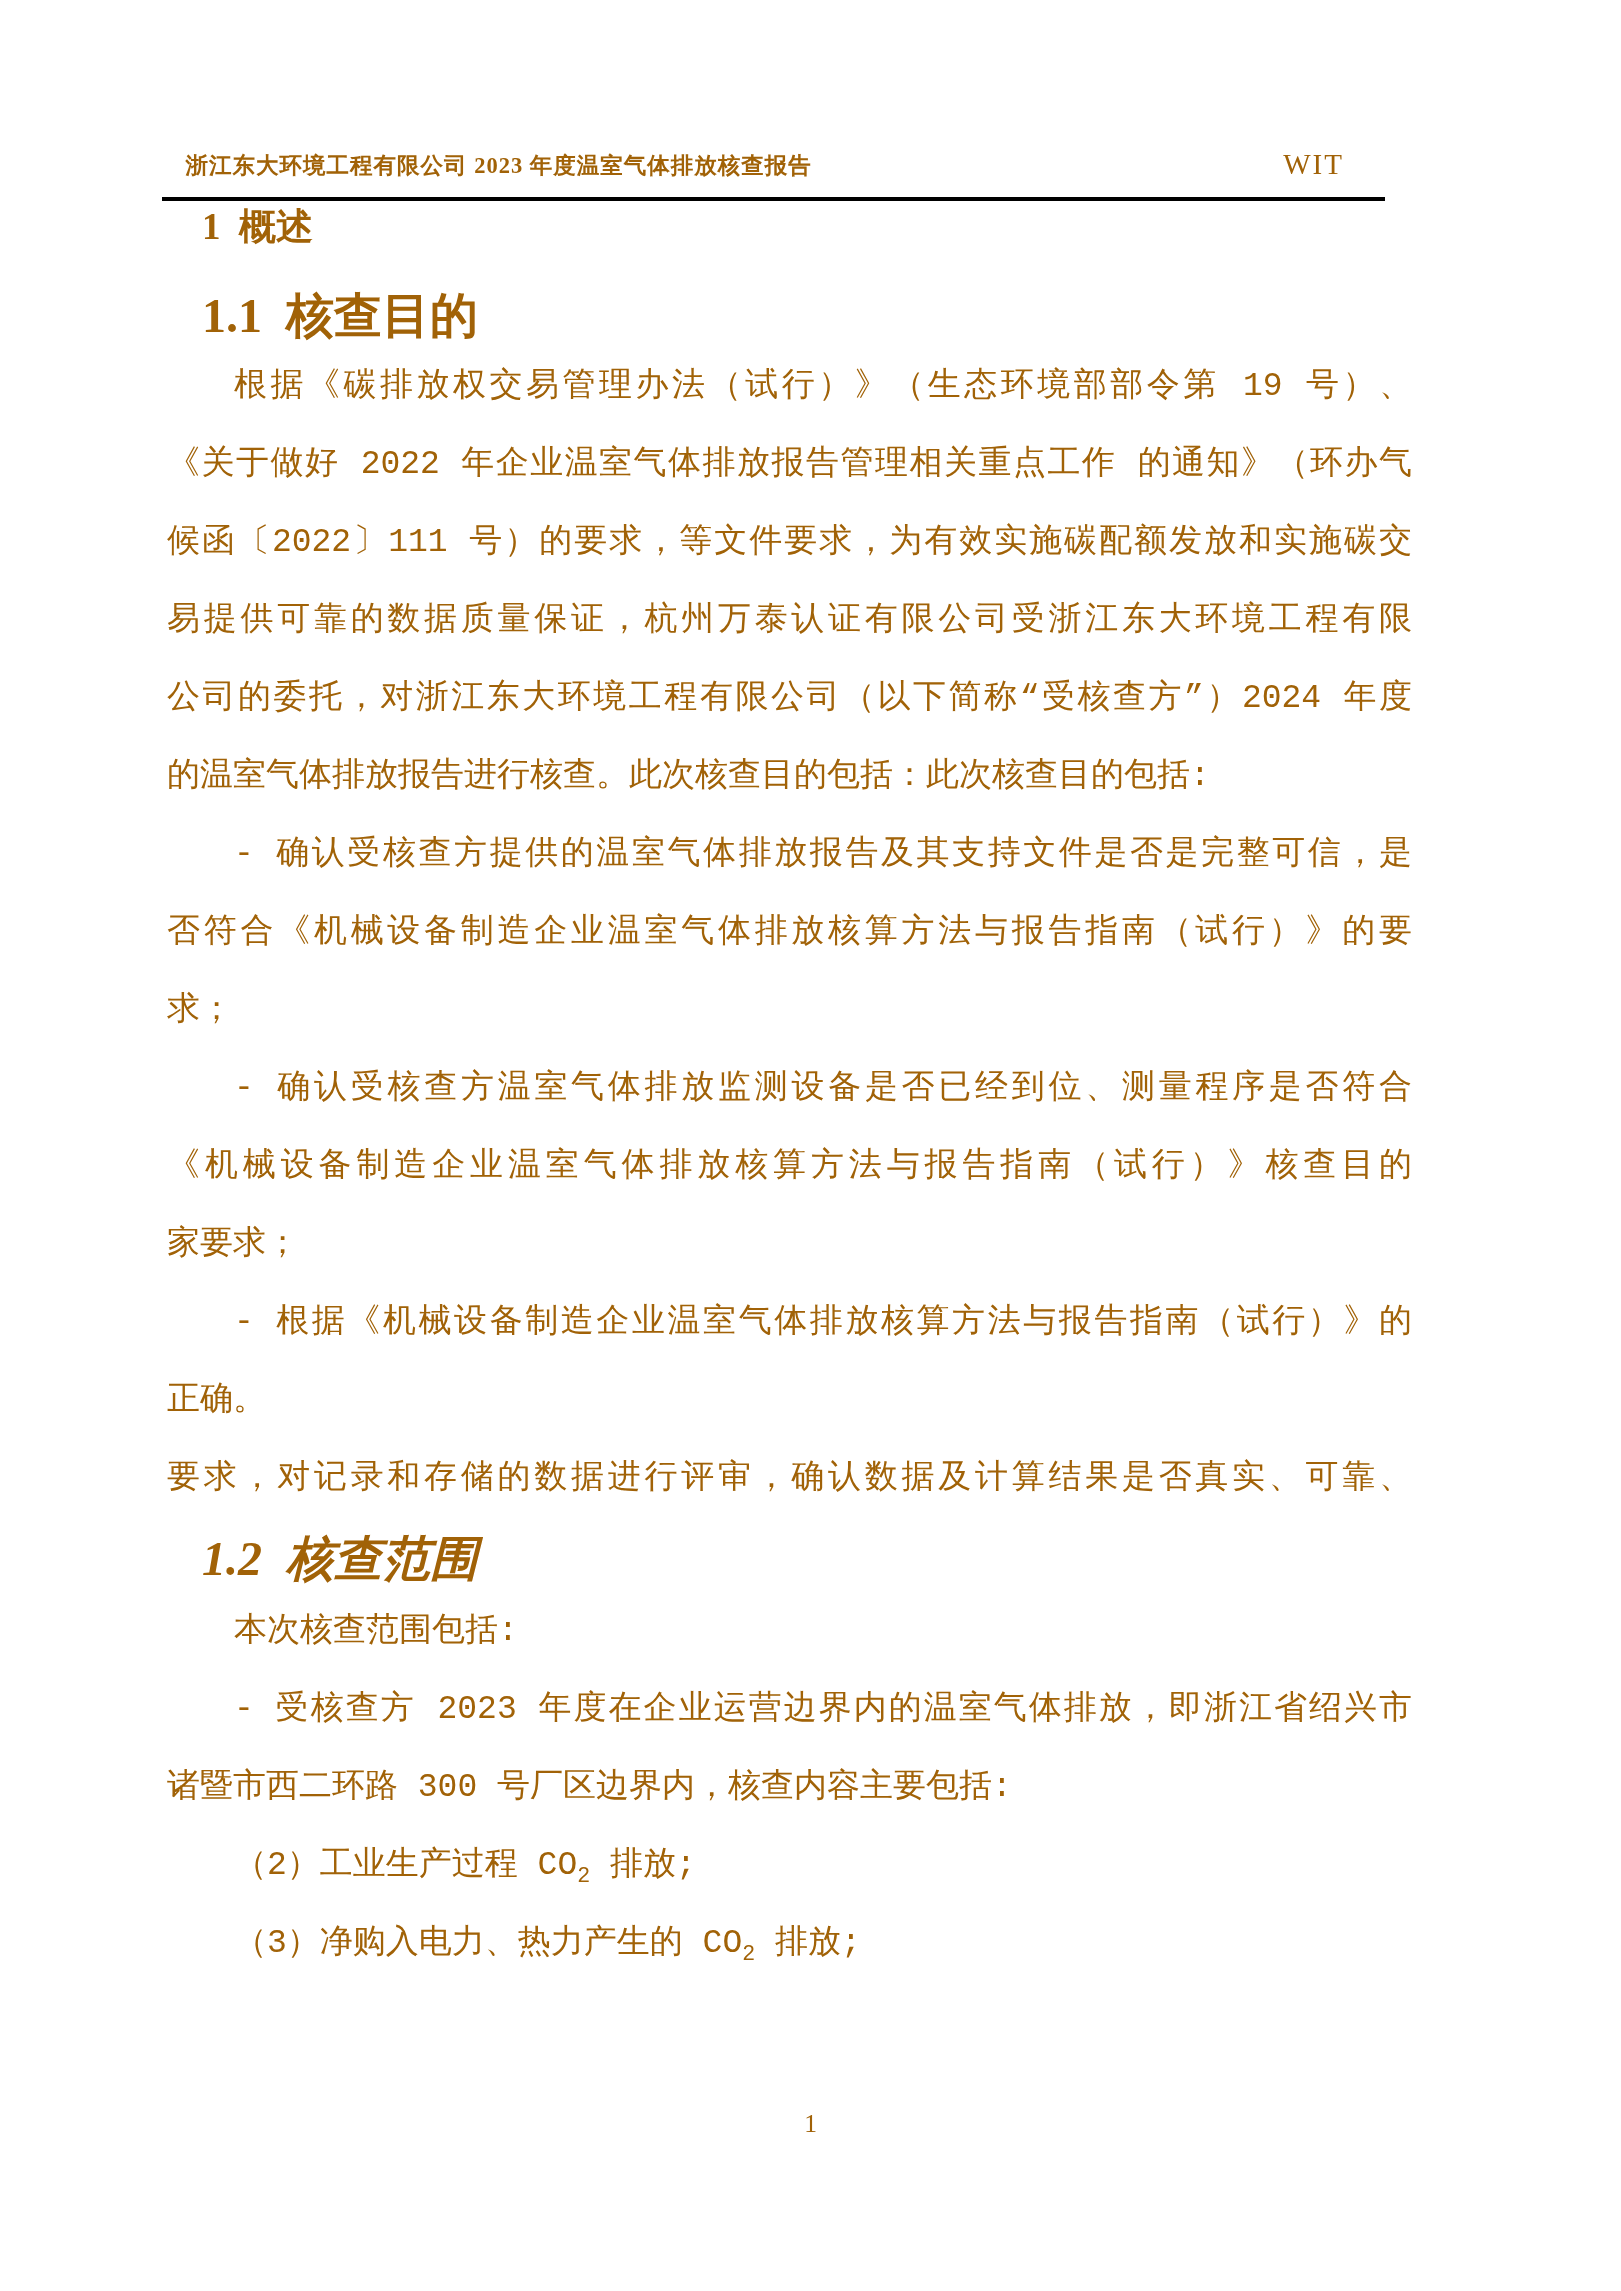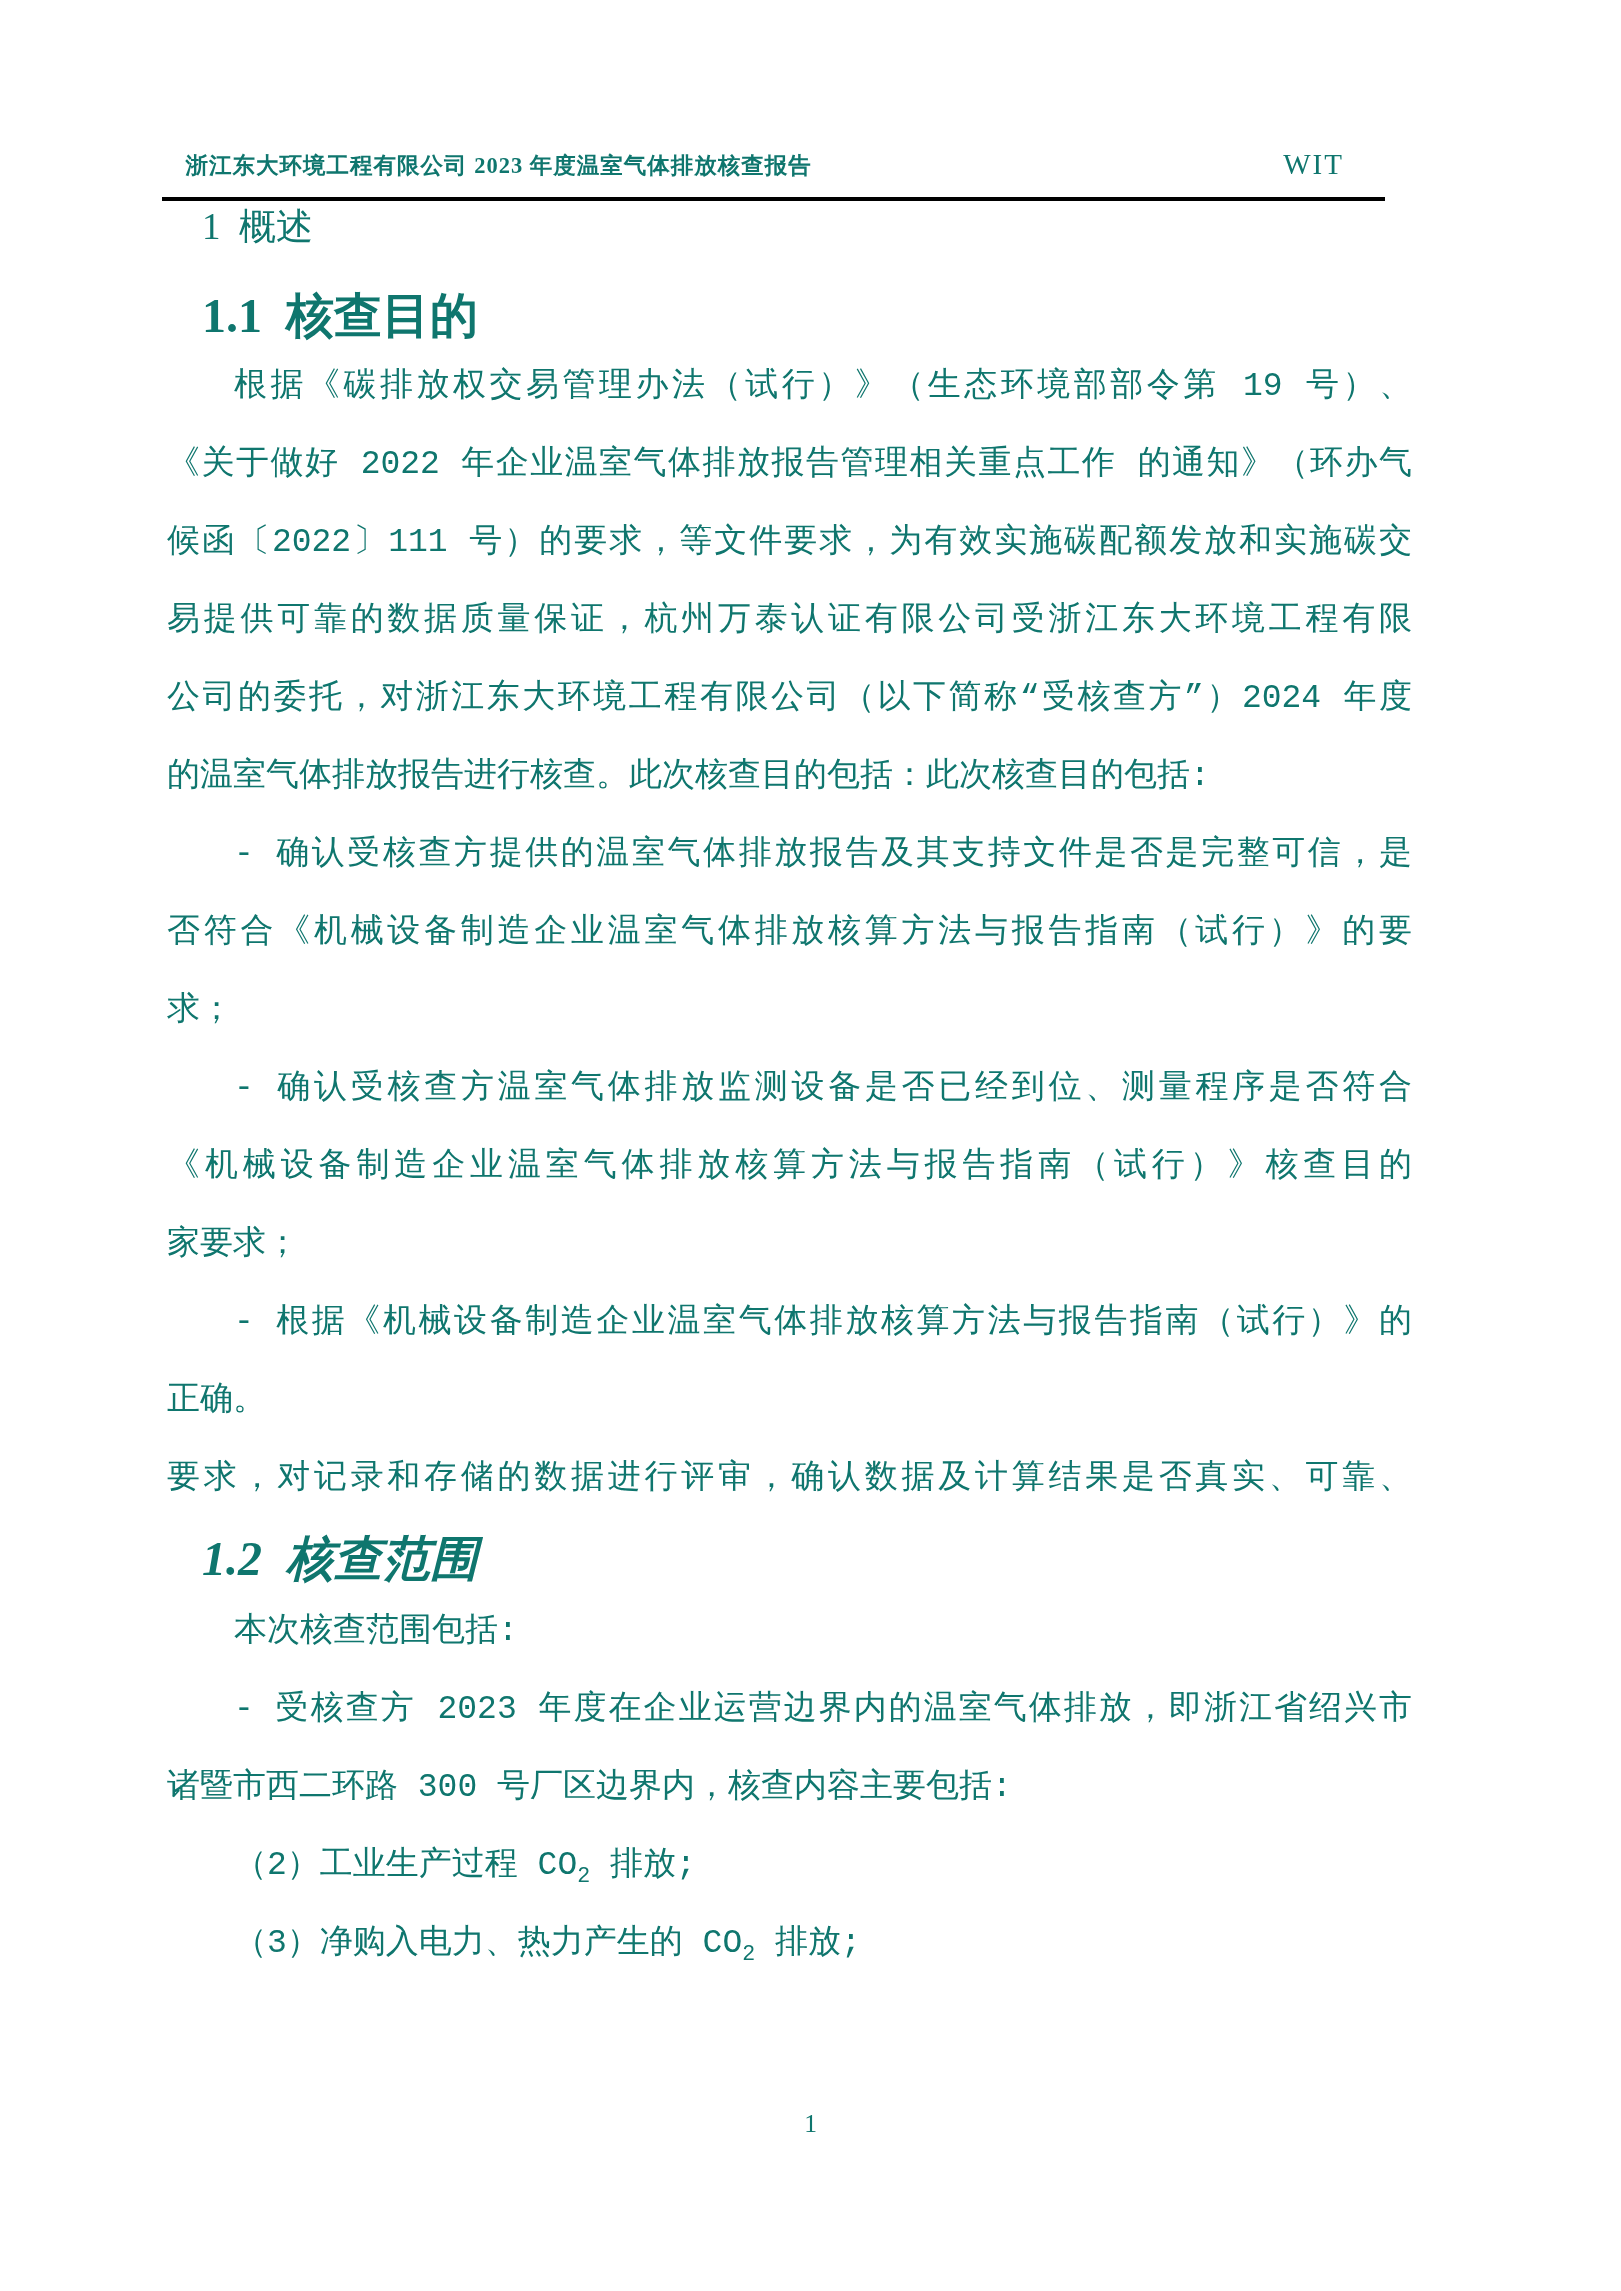--- a/index.html
+++ b/index.html
@@ -1,35 +1,35 @@
 <!DOCTYPE html>
 <html><head>
 <meta charset="utf-8">
 <style>
   html,body{margin:0;padding:0;background:#e8e8e8;}
   .page{
     position:relative;
     width:1621px;height:2292px;
     background:#ffffff;
     font-family:"Liberation Serif","DejaVu Serif",serif;
-    color:#0f766e;
+    color:#a16207;
     overflow:hidden;
     margin:0 auto;
   }
   .hdr{
     position:absolute;left:162px;top:120px;width:1223px;
     border-bottom:4.9px solid #000;
     padding-bottom:15.7px;
     display:flex;justify-content:space-between;align-items:flex-end;
   }
   .hdr-title{font-size:22.5px;font-weight:bold;letter-spacing:1px;padding-left:23.5px;}
   .hdr-mark{font-size:29px;letter-spacing:2px;padding-right:41px;margin-top:28px;}
   .h1{
     position:absolute;left:202px;top:202px;
-    font-size:37px;font-weight:normal;white-space:pre;
+    font-size:37px;font-weight:bold;white-space:pre;
   }
   .h2{
     position:absolute;left:202px;
     font-size:48px;font-weight:bold;white-space:pre;
   }
   .h2.a{top:284px;}
   .h2.b{top:1527px;font-style:italic;}
   .bodyblk{
     position:absolute;left:167px;width:1245px;
     font-size:33px;

